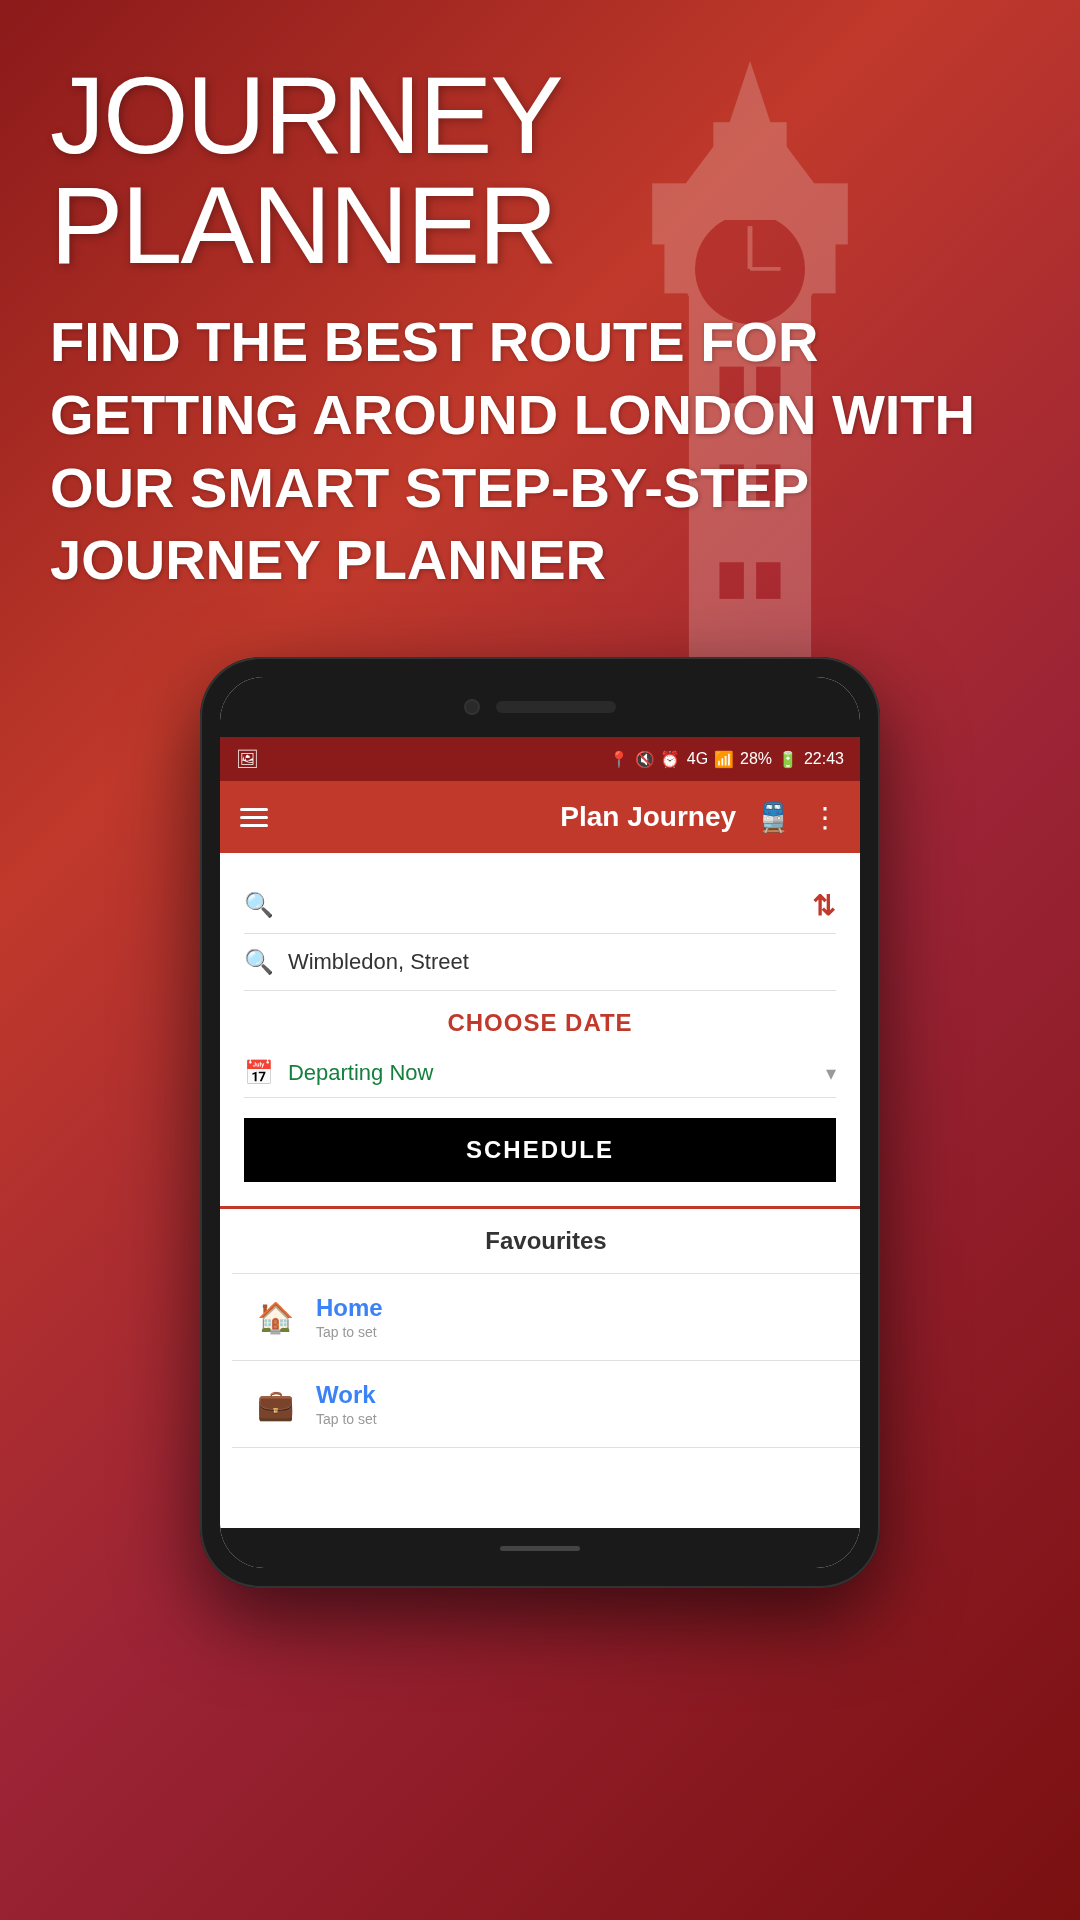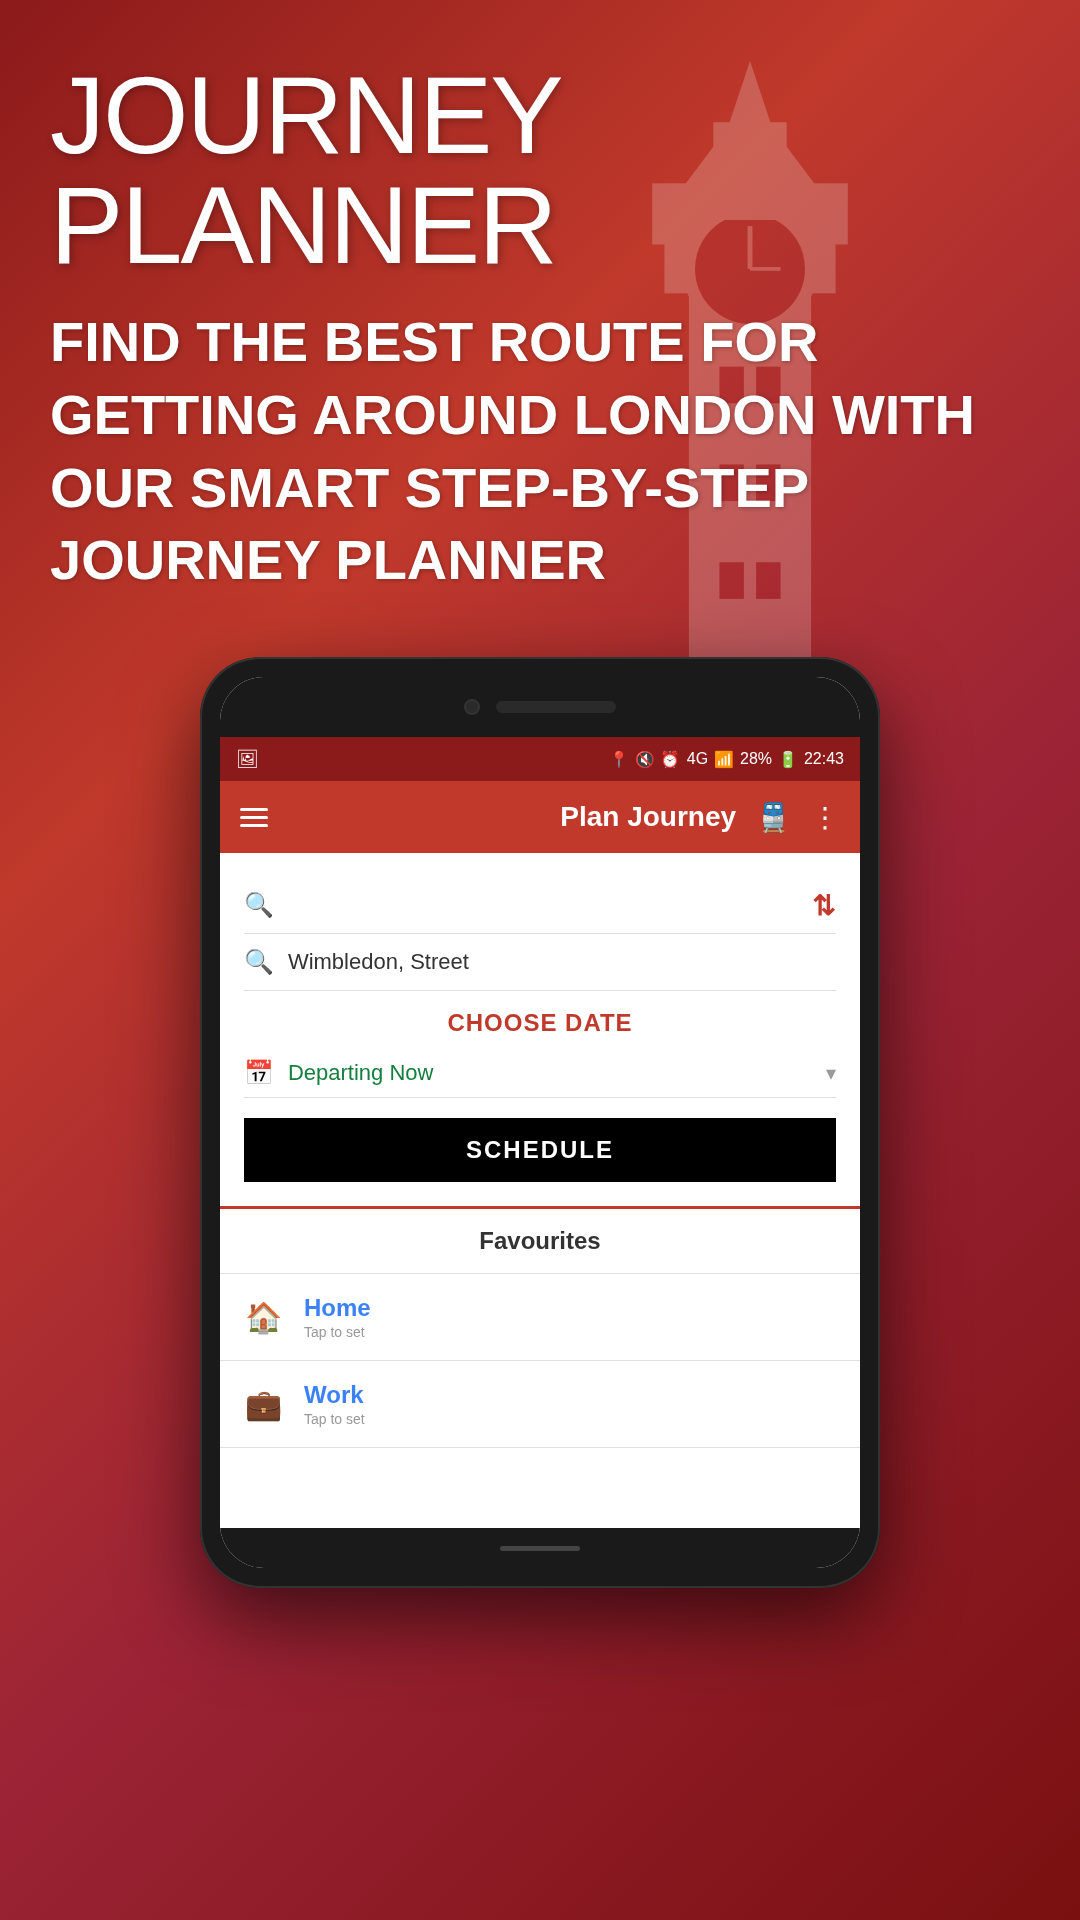--- a/index.html
+++ b/index.html
@@ -253,20 +253,21 @@
 
     
     .red-divider {
       height: 3px;
       background: #c0392b;
     }
 
     
     .favourites-section {
       background: white;
+      margin-left: 12px;
     }
 
     .favourites-header {
       text-align: center;
       padding: 18px;
       font-size: 24px;
       font-weight: 700;
       color: #333;
       border-bottom: 1px solid #e0e0e0;
     }

